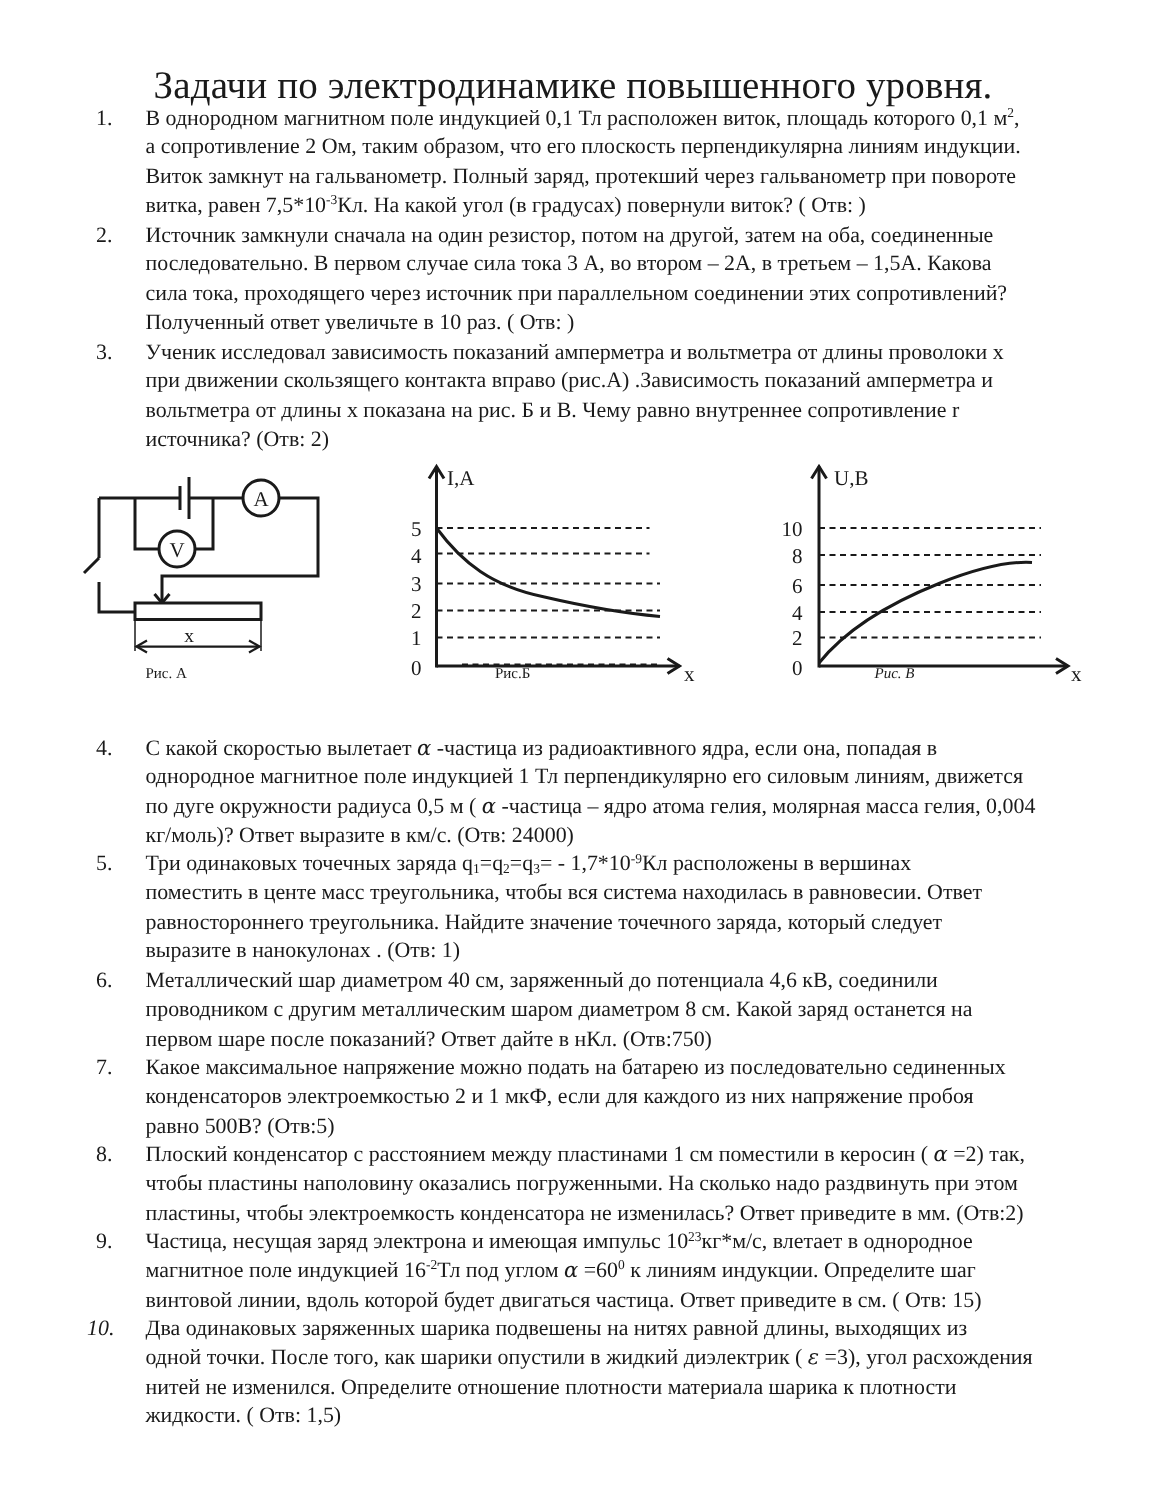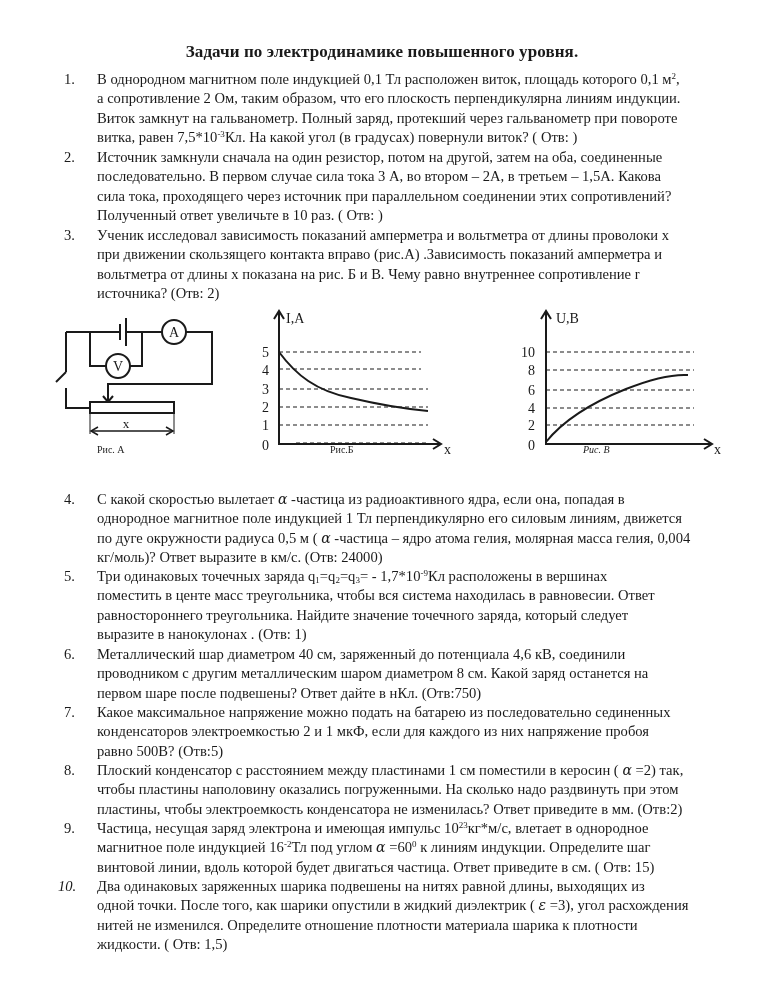--- a/index.html
+++ b/index.html
@@ -3,21 +3,21 @@
 <meta charset="utf-8">
 <style>
   html, body { margin: 0; padding: 0; background: #ffffff; }
   body {
     width: 768px; height: 994px; position: relative; overflow: hidden;
     font-family: "Liberation Serif", "DejaVu Serif", serif;
     color: #1a1a1a;
   }
   .title {
     position: absolute; left: 0; top: 42px; width: 764px; text-align: center;
-    font-size: 17px; font-weight: bold; letter-spacing: 0.1px;
+    font-size: 26px; font-weight: normal; letter-spacing: 0.1px;
   }
   .problem {
     position: absolute; left: 64px; width: 670px;
     font-size: 14.6px; line-height: 19.3px;
   }
   .problem .num {
     position: absolute; left: 0; top: 0; width: 30px;
   }
   .problem .body { margin-left: 33px; }
   .problem .line { display: block; white-space: nowrap; }
@@ -90,21 +90,21 @@
     <line x1="134" y1="103" x2="134" y2="124" stroke-width="1"></line>
     <line x1="51" y1="121" x2="133" y2="121" stroke-width="1.5"></line>
     <polyline points="58,117 51,121 58,125" stroke-width="1.5"></polyline>
     <polyline points="126,117 133,121 126,125" stroke-width="1.5"></polyline>
     <text x="134" y="27" font-size="14" text-anchor="middle" stroke="none">A</text>
     <text x="78" y="61" font-size="14" text-anchor="middle" stroke="none">V</text>
     <text x="86" y="118" font-size="13" text-anchor="middle" stroke="none">x</text>
   </svg>
 </div>
 
-<div class="fig" style="left:256px; top:305px;">
+<div class="fig" style="left:268px; top:305px;">
   <svg width="200" height="150" viewBox="0 0 200 150">
     <g stroke="#1a1a1a" stroke-width="1.2" stroke-dasharray="4,3">
       <line x1="23" y1="47" x2="165" y2="47"></line>
       <line x1="23" y1="64" x2="165" y2="64"></line>
       <line x1="23" y1="84" x2="172" y2="84"></line>
       <line x1="23" y1="102" x2="172" y2="102"></line>
       <line x1="23" y1="120" x2="172" y2="120"></line>
       <line x1="40" y1="138" x2="172" y2="138"></line>
     </g>
     <g stroke="#1a1a1a" stroke-width="2" fill="none">
@@ -174,21 +174,21 @@
     <span class="line">равностороннего треугольника. Найдите значение точечного заряда, который следует</span>
     <span class="line">выразите в нанокулонах .  (Отв: 1)</span>
   </div>
 </div>
 
 <div class="problem" style="top:645px;">
   <span class="num">6.</span>
   <div class="body">
     <span class="line">Металлический шар диаметром 40 см, заряженный до потенциала 4,6 кВ, соединили</span>
     <span class="line">проводником с другим металлическим шаром диаметром 8 см. Какой заряд останется на</span>
-    <span class="line">первом шаре после подвешены? Ответ дайте в нКл.  (Отв:750)</span>
+    <span class="line">первом шаре после показаний? Ответ дайте в нКл.  (Отв:750)</span>
   </div>
 </div>
 
 <div class="problem" style="top:703px;">
   <span class="num">7.</span>
   <div class="body">
     <span class="line">Какое максимальное напряжение можно подать на батарею из последовательно сединенных</span>
     <span class="line">конденсаторов электроемкостью 2 и 1 мкФ, если для каждого из них напряжение пробоя</span>
     <span class="line">равно 500В?   (Отв:5)</span>
   </div>

